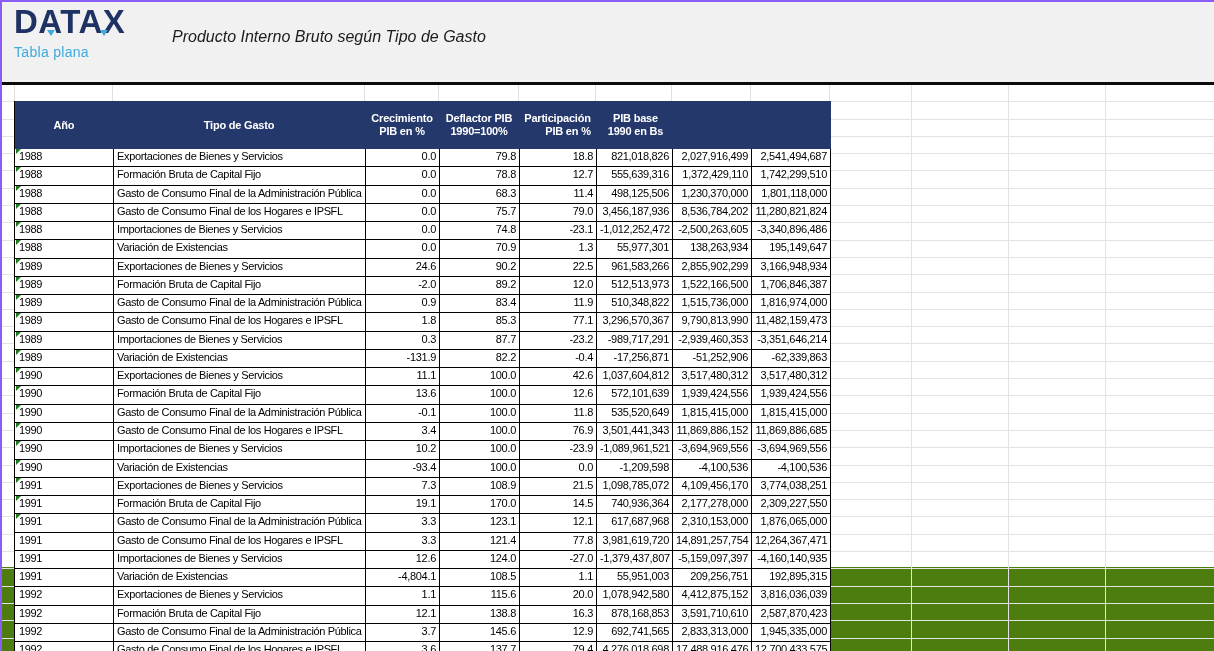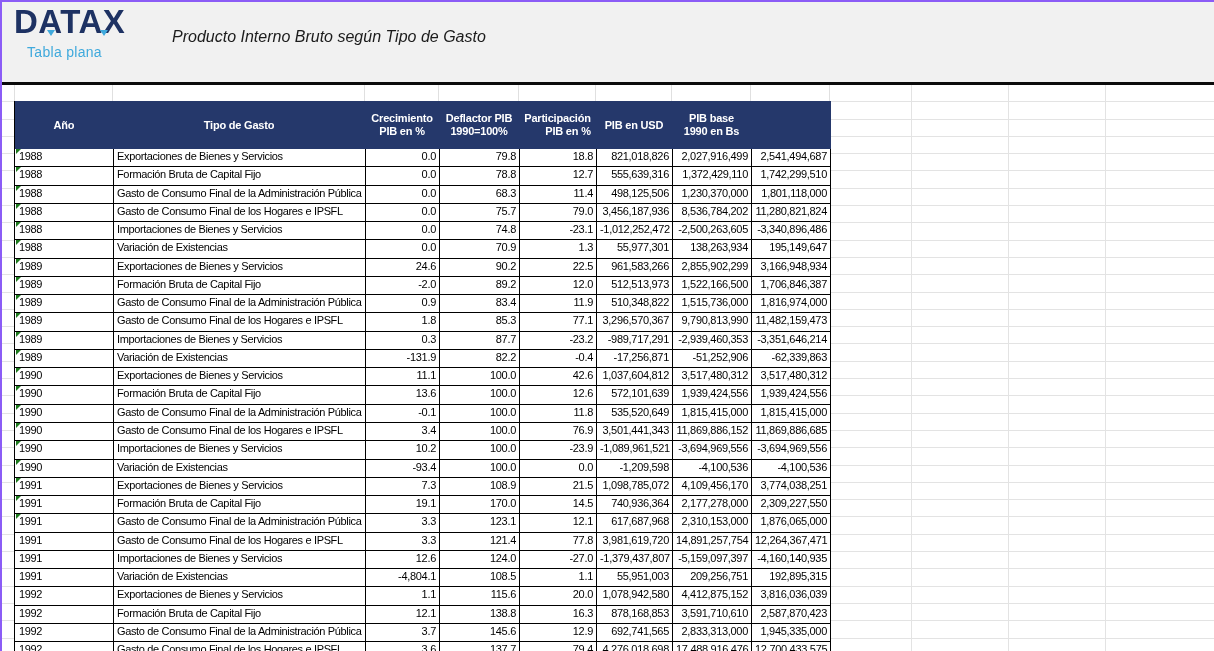--- a/index.html
+++ b/index.html
@@ -3,28 +3,28 @@
 <meta charset="utf-8">
 <style>
   html,body{margin:0;padding:0;background:#c8c8c8;font-family:"Liberation Sans",sans-serif;}
   .screenshot{position:relative;width:1212px;height:649px;background:#4d7c0f;border:2px solid #8b5cf6;overflow:hidden;}
 
   
   .topband{position:absolute;left:0;top:0;width:100%;height:80px;background:#f1f1f1;}
   .black-rule{position:absolute;left:0;top:80px;width:100%;height:3px;background:#0b0b0b;}
   .logo-wrap{position:absolute;left:12px;top:3px;width:140px;height:60px;}
   .logo-text{font-size:33px;font-weight:bold;letter-spacing:0.5px;color:#1e3263;line-height:34px;}
-  .logo-sub{position:absolute;left:13px;top:39px;font-size:14px;color:#3fa9dc;letter-spacing:0.3px;}
+  .logo-sub{position:absolute;left:0;top:39px;font-size:14px;color:#3fa9dc;letter-spacing:0.3px;}
   .chev{position:absolute;width:0;height:0;border-left:4px solid transparent;border-right:4px solid transparent;border-top:6px solid #3fa9dc;}
   .chev.a1{left:33px;top:25px;}
   .chev.a2{left:86px;top:25px;}
   .page-title{position:absolute;left:170px;top:26px;font-size:16px;color:#1b1b1b;font-style:italic;}
 
   
-  .sheet{position:absolute;left:0;top:83px;width:100%;height:566px;background:#ffffff;}
+  .sheet{position:absolute;left:0;top:83px;width:100%;height:482px;background:#ffffff;}
   .hgrid{position:absolute;top:0;height:566px;background:repeating-linear-gradient(to bottom,transparent 0,transparent 16.3px,#e3e3e3 16.3px,#e3e3e3 17.3px);}
   .hgrid.left{left:0;width:12px;}
   .hgrid.right{left:815px;width:397px;}
   .vline{position:absolute;top:0;width:1px;height:566px;background:#e3e3e3;}
   .vtick{position:absolute;top:0;width:1px;height:16px;background:#e0e0e0;}
 
   
   .ttable{position:absolute;left:12px;top:16px;width:816px;border-left:1px solid #000;}
   .thead{display:flex;background:#25386b;height:48px;}
   .hcell{color:#ffffff;font-weight:bold;font-size:11px;line-height:13px;display:flex;align-items:center;justify-content:center;text-align:center;white-space:pre-line;letter-spacing:-0.2px;box-sizing:border-box;}
@@ -79,21 +79,20 @@
     <div class="ttable">
       <div class="thead">
         <div class="hcell c0">Año</div>
         <div class="hcell c1">Tipo de Gasto</div>
         <div class="hcell c2">Crecimiento
 PIB en %</div>
         <div class="hcell c3">Deflactor PIB
 1990=100%</div>
         <div class="hcell c4">Participación
 PIB en %</div>
-        <div class="hcell c5">PIB en USD</div>
         <div class="hcell c7">PIB base
 1990 en Bs</div>
       </div>
       <div id="tbody">
           <div class="trow">
             <div class="cell c0 txt"><span class="flag"></span>1988</div>
             <div class="cell c1 txt">Exportaciones de Bienes y Servicios</div>
             <div class="cell c2 num">0.0</div>
             <div class="cell c3 num">79.8</div>
             <div class="cell c4 num">18.8</div>

